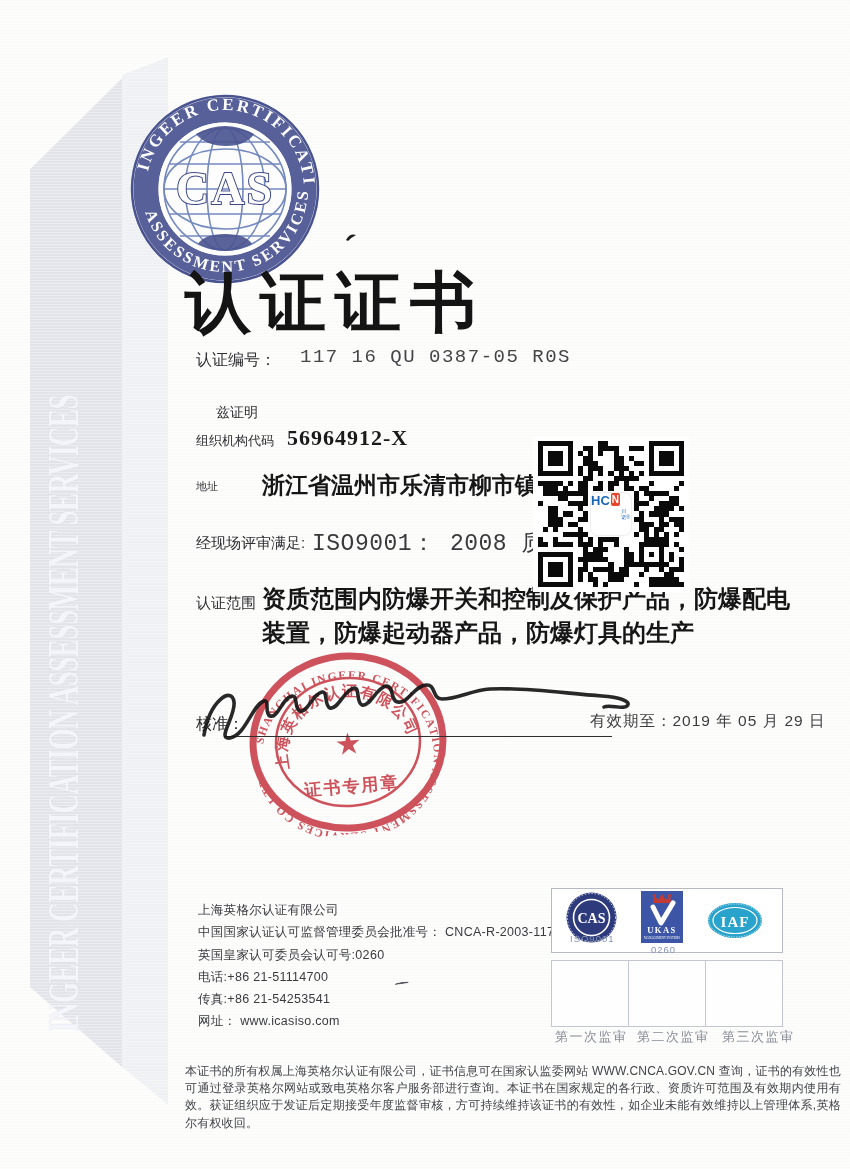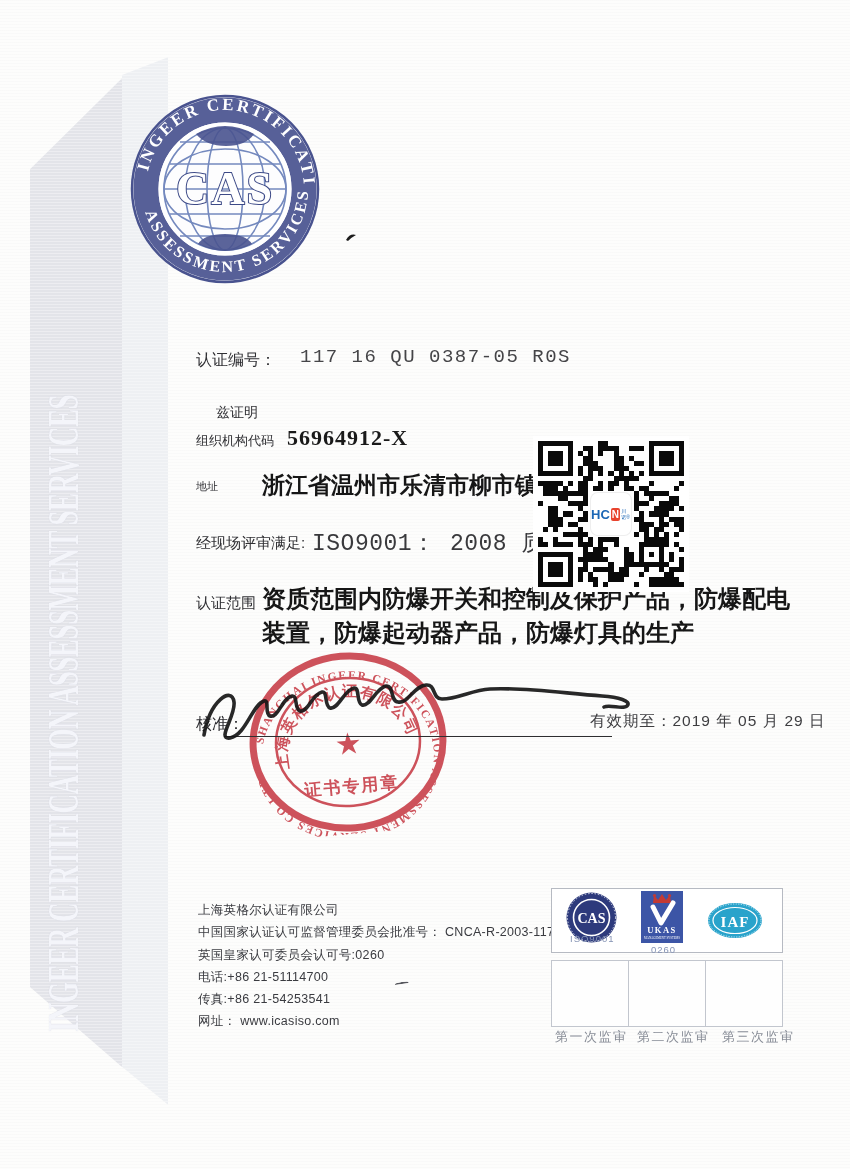--- a/index.html
+++ b/index.html
@@ -70,21 +70,21 @@
   .surv-cell:last-child{border-right:none;}
   .surv-lbl{position:absolute; top:1028px; font-size:13px; color:#878c96; letter-spacing:1.5px; white-space:nowrap;}
   .disclaimer{
     position:absolute; left:185px; top:1063px; width:656px;
     font-size:12px; line-height:17.2px; color:#414349; text-align:justify; letter-spacing:0.2px;
   }
   
   .qr-wrap{position:absolute; left:533px; top:436px; width:156px; height:156px; background:#fff;}
   .qr-logo{
     position:absolute; left:591px; top:493px; width:40px; height:42px; background:#fff;
-    border-radius:7px; box-shadow:0 0 0 1px #eee; display:flex; align-items:center; justify-content:center; gap:1px;
+    border-radius:7px; box-shadow:0 0 0 1px #eee; display:flex; align-items:flex-start; justify-content:center; gap:1px;
   }
   .qr-hc{color:#1b66b5; font-weight:bold; font-size:13px; font-family:"Liberation Sans",sans-serif;}
   .qr-n{background:#e8442e; color:#fff; font-weight:bold; font-size:10px; width:13px; height:13px; border-radius:2px; display:flex; align-items:center; justify-content:center;}
   .qr-cn{color:#1b66b5; font-size:5px; align-self:center;}
   .artifact1{position:absolute; left:344px; top:231px; width:14px; height:12px;}
   .artifact2{position:absolute; left:395px; top:982px; width:14px; height:3px; border-top:2px solid #55565c; border-radius:40%; transform:rotate(-8deg);}
   svg text{font-family:"Liberation Serif", serif;}
 </style>
 </head>
 <body>
@@ -120,20 +120,21 @@
     <text font-size="16" fill="#ffffff" letter-spacing="2.5" font-weight="bold">
       <textPath href="#ring-bottom" startOffset="9%">ASSESSMENT  SERVICES</textPath>
     </text>
     <text x="97" y="112" text-anchor="middle" font-size="46" font-weight="bold" fill="#ffffff" stroke="#3d4a87" stroke-width="2" paint-order="stroke" letter-spacing="2">CAS</text>
   </svg>
 
   <svg class="artifact1" viewBox="0 0 14 12">
     <path d="M2,9 Q6,2 12,4 Q8,6 4,10 Z" fill="#1c1c1c"></path>
   </svg>
 
+  <div class="title">认证证书</div>
 
   <div class="lbl certno-lbl">认证编号：</div>
   <div class="certno-val geo">117 16 QU 0387-05 R0S</div>
 
   <div class="lbl certify-lbl">兹证明</div>
 
   <div class="lbl orgcode-lbl">组织机构代码</div>
   <div class="orgcode-val">56964912-X</div>
 
   <div class="lbl addr-lbl">地址</div>
@@ -229,14 +230,15 @@
     <div class="surv-cell"></div>
     <div class="surv-cell"></div>
     <div class="surv-cell"></div>
   </div>
   <div class="surv-lbl" style="left:555px;">第一次监审</div>
   <div class="surv-lbl" style="left:637px;">第二次监审</div>
   <div class="surv-lbl" style="left:722px;font-family:Liberation Mono, monospace;">第三次监审</div>
 
   <div class="artifact2"></div>
 
+  <div class="disclaimer">本证书的所有权属上海英格尔认证有限公司，证书信息可在国家认监委网站 WWW.CNCA.GOV.CN 查询，证书的有效性也可通过登录英格尔网站或致电英格尔客户服务部进行查询。本证书在国家规定的各行政、资质许可范围及有效期内使用有效。获证组织应于发证后定期接受年度监督审核，方可持续维持该证书的有效性，如企业未能有效维持以上管理体系,英格尔有权收回。</div>
 
 </div>
 
 </body></html>

